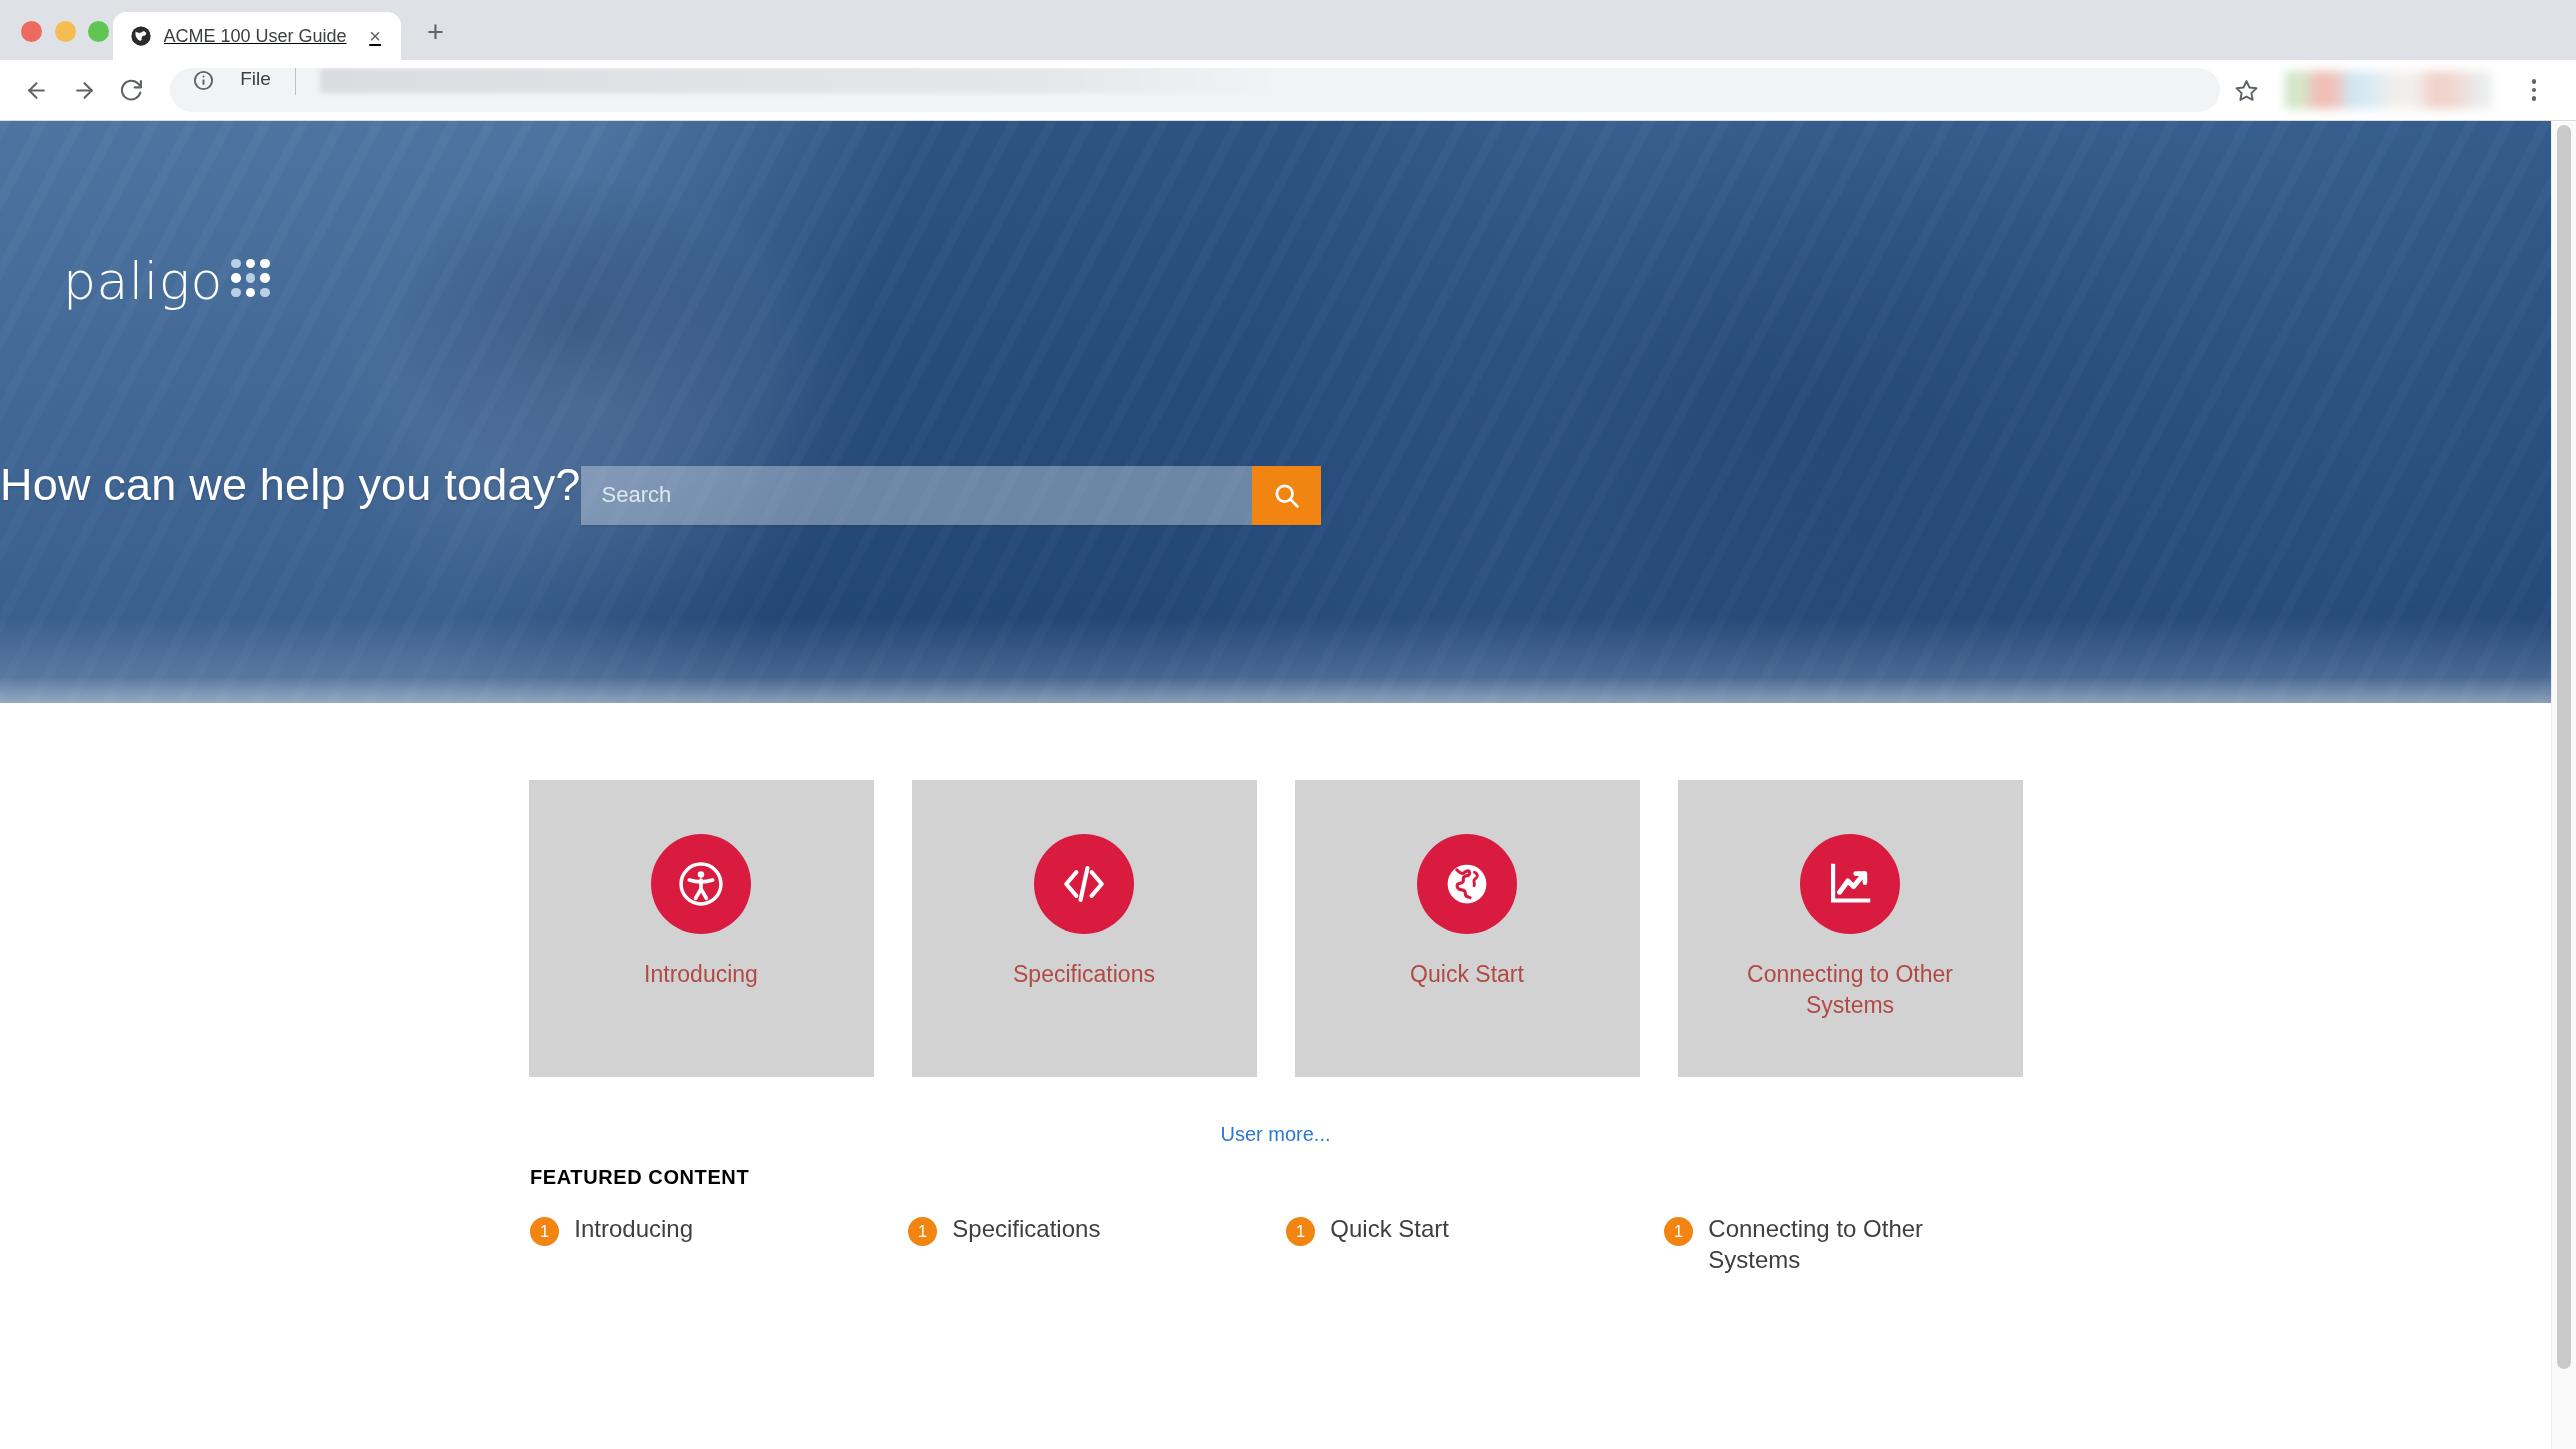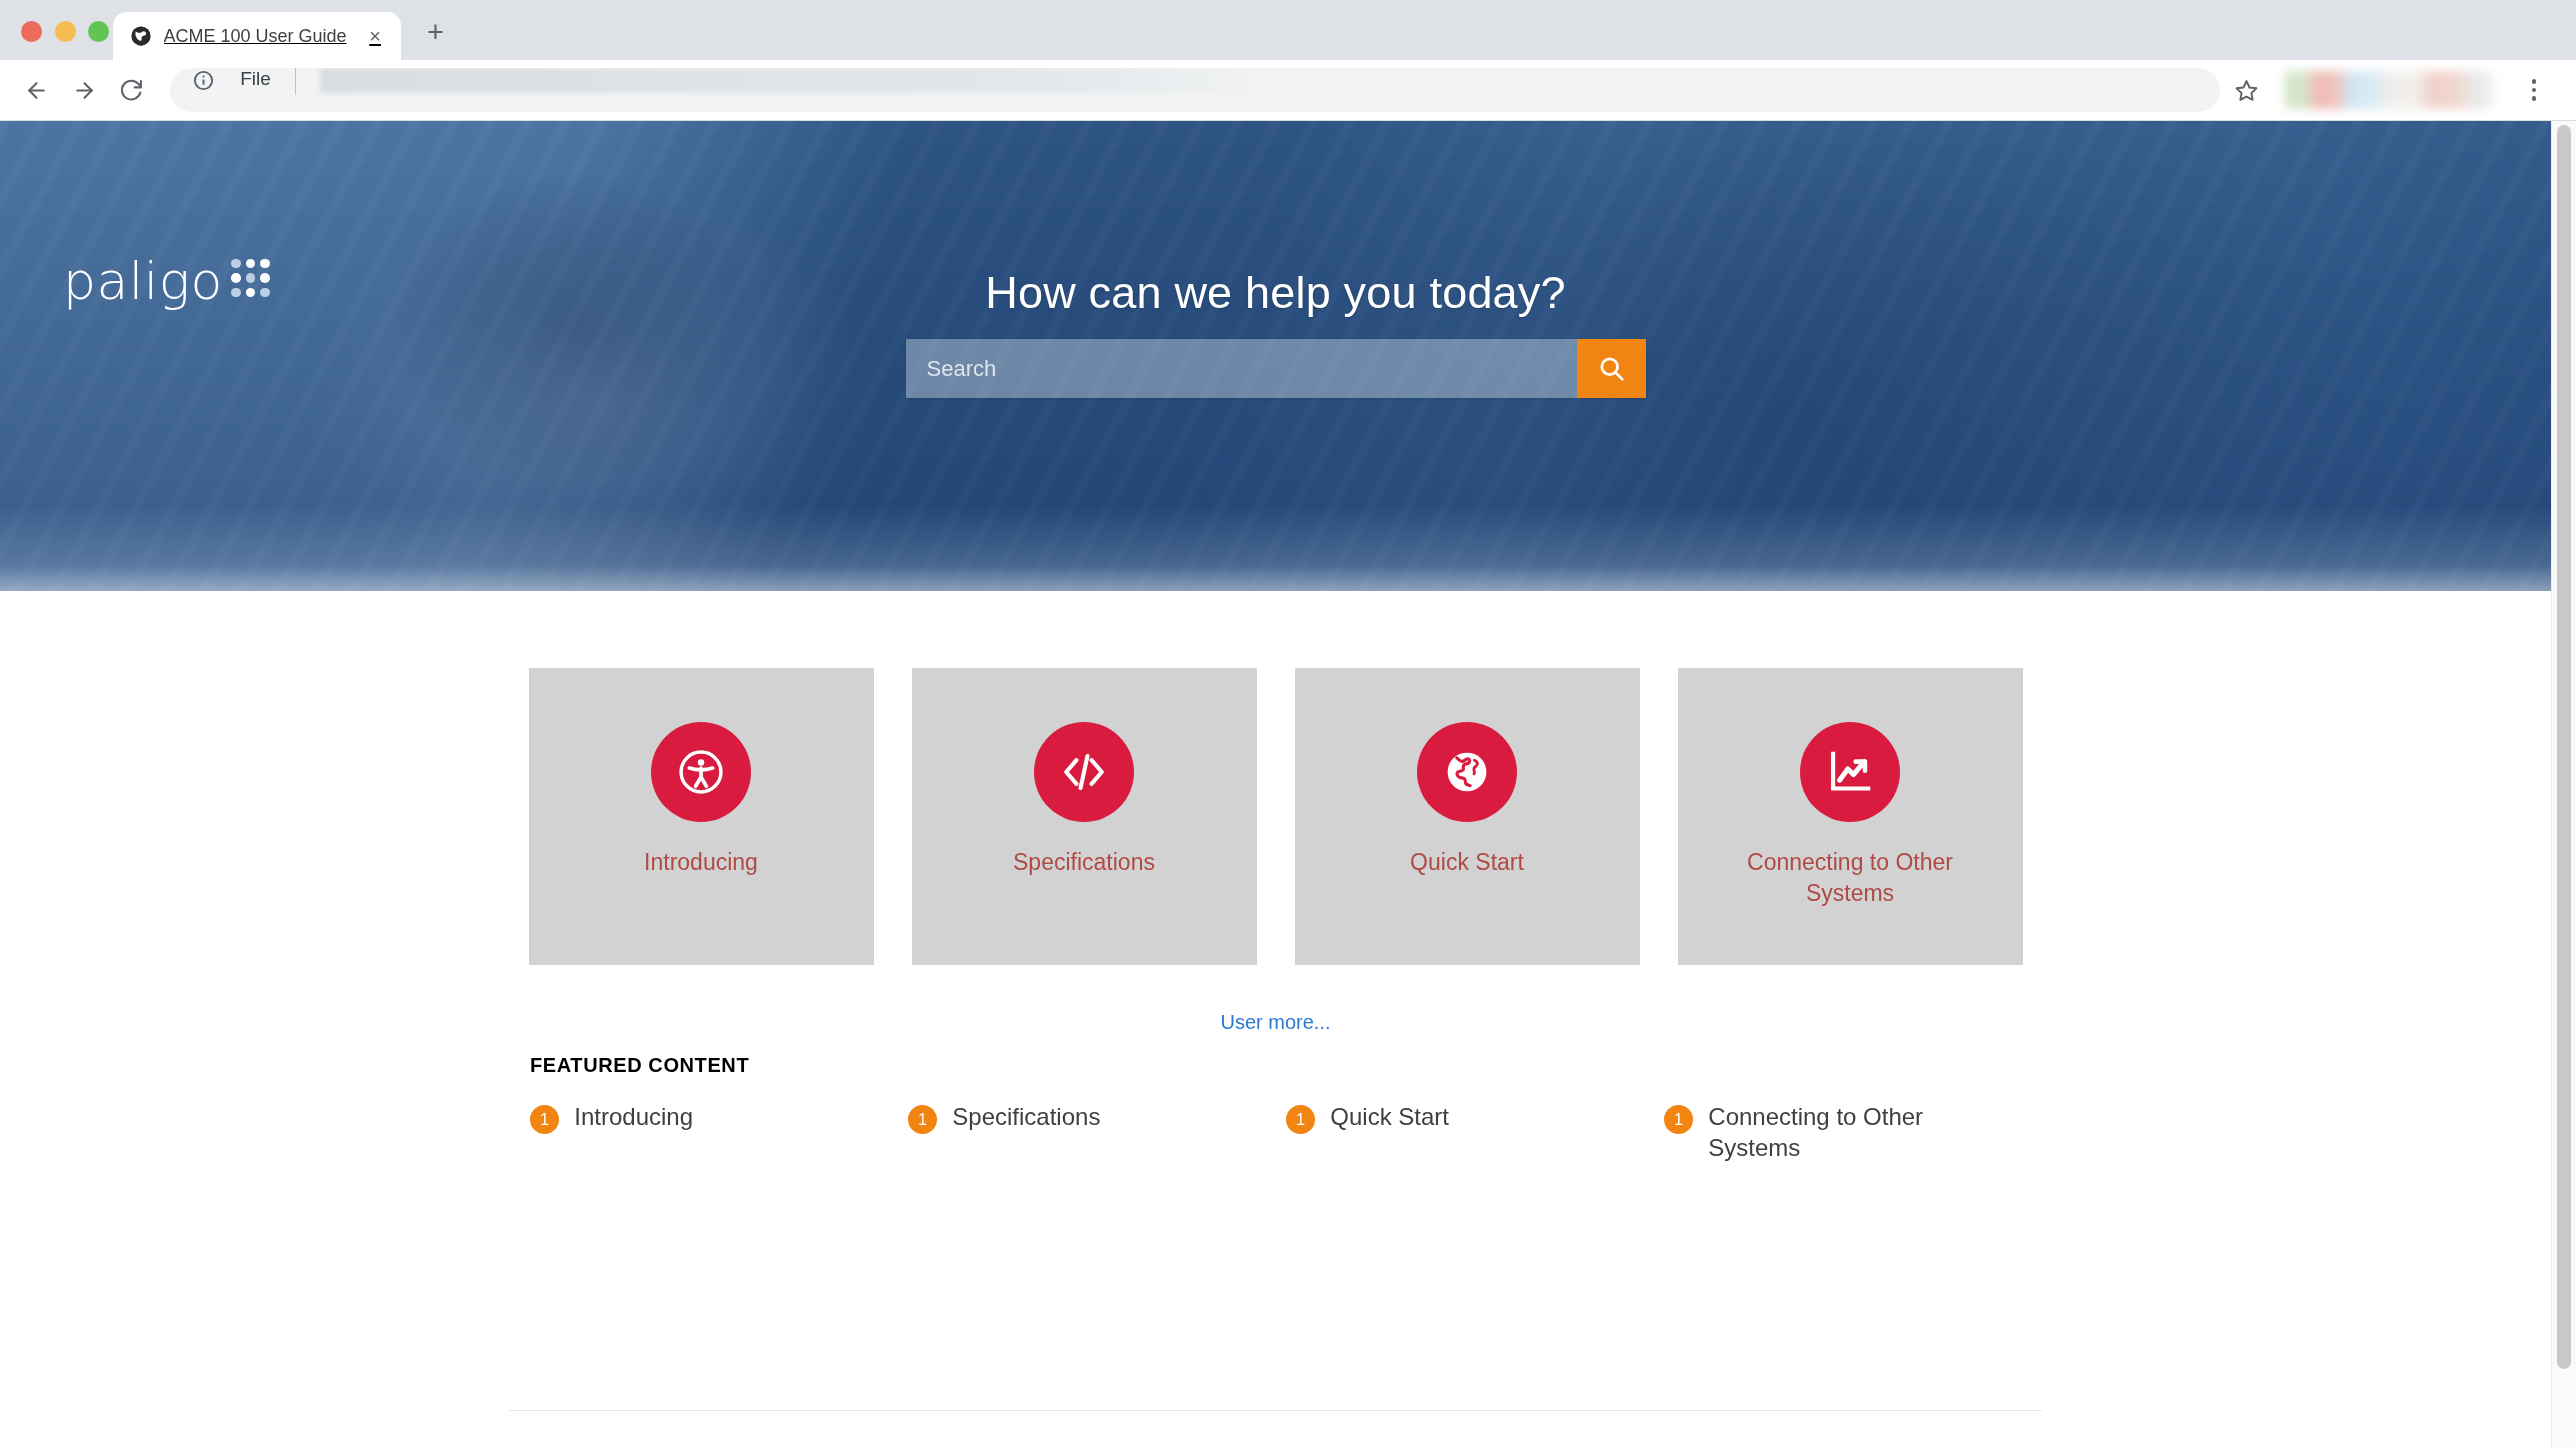--- a/index.html
+++ b/index.html
@@ -206,21 +206,21 @@
     left: 4.8px;
     top: 3.8px;
     width: 14.4px;
     height: 1244px;
     background: #c9c9c9;
     border-radius: 7.7px;
   }
 
   
   .hero {
-    height: 470px;
+    height: 582px;
     position: relative;
     overflow: hidden;
     background: #2f5f96;
   }
   .hero-photo {
     position: absolute;
     inset: 0;
     background:
       
       repeating-linear-gradient(118deg, rgba(255,255,255,0.045) 0 9.6px, rgba(0,0,0,0.02) 9.6px 33px),
@@ -270,21 +270,21 @@
   }
   .logo-dots i { display: block; width: 9.6px; height: 9.6px; border-radius: 50%; background: #ffffff; }
   .logo-dots i.dim { background: #cfe0f0; opacity: 0.85; }
 
   .hero-inner {
     position: relative;
     z-index: 3;
     width: 100%;
     height: 100%;
     display: flex;
-    flex-direction: column;
+    flex-direction: row;
     align-items: center;
     justify-content: flex-start;
     padding-top: 146px;
   }
   .hero-title {
     font-size: 45px;
     font-weight: 400;
     color: #ffffff;
     letter-spacing: 0.2px;
     text-shadow: 0 1px 2.9px rgba(0,0,0,0.18);

